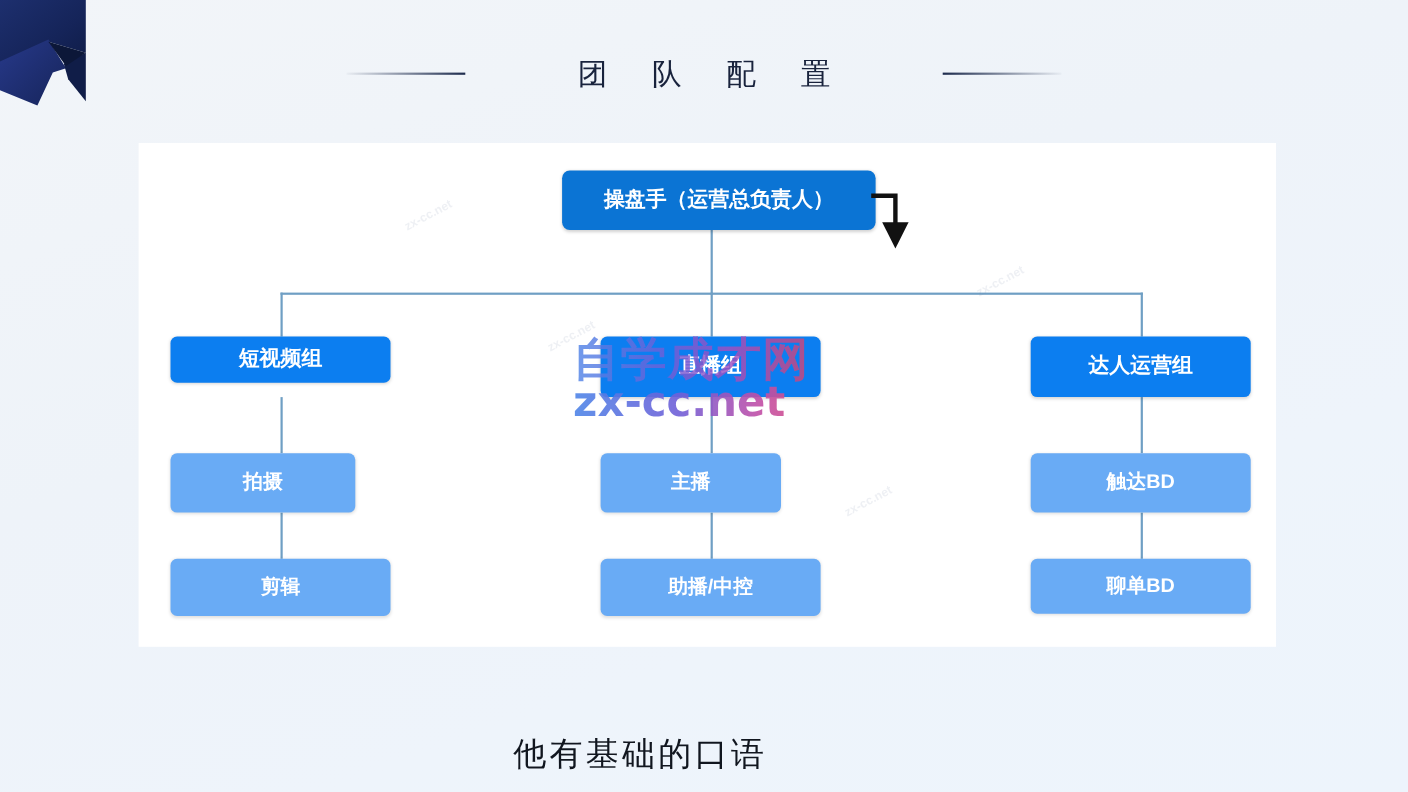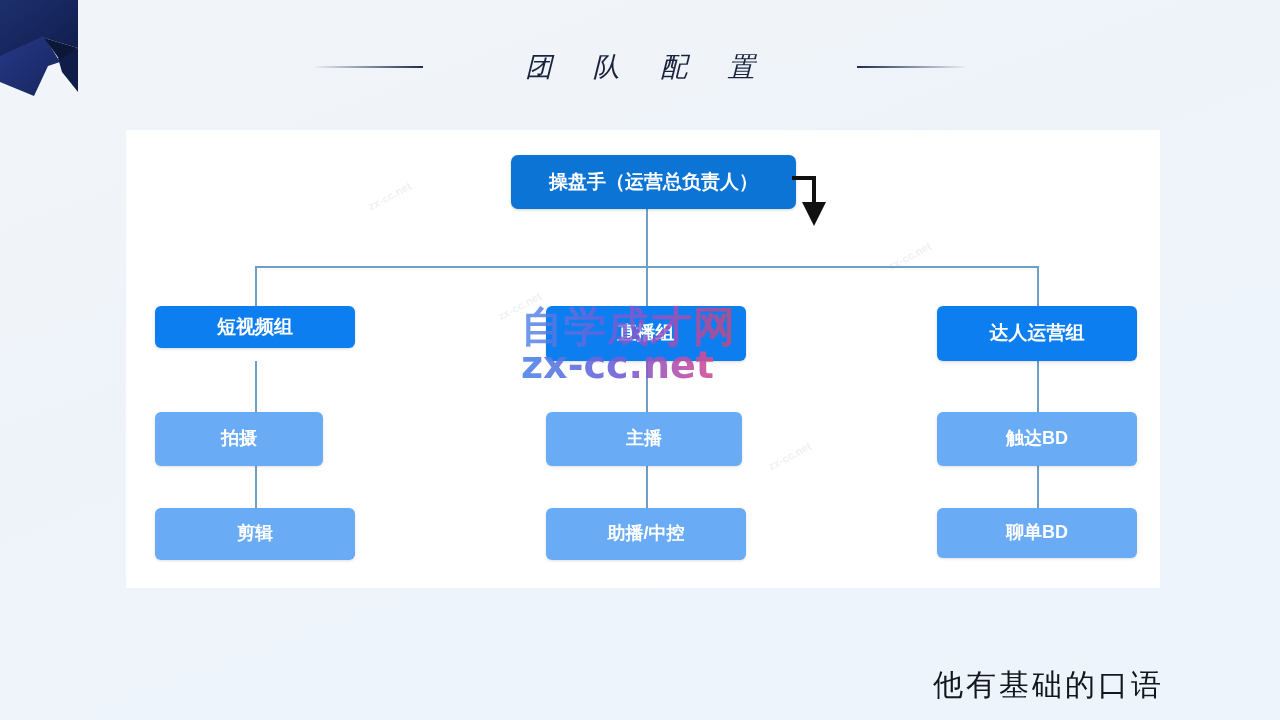--- a/index.html
+++ b/index.html
@@ -15,21 +15,21 @@
 
   
   #corner-ribbon {
     position: absolute; left: 0; top: 0; width: 110px; height: 110px;
     pointer-events: none;
   }
 
   
   #header {
     position: absolute; left: 0; top: 34px; width: 1280px; height: 66px;
-    display: flex; align-items: center; justify-content: center; gap: 0; font-style: italic;
+    display: flex; align-items: center; justify-content: center; gap: 0;
   }
   #rule-left, #rule-right {
     height: 2px; width: 108px;
   }
   #rule-left {
     background: linear-gradient(to right, rgba(20,32,64,0.03), #1d2b4d);
     margin-right: 86px;
   }
   #rule-right {
     background: linear-gradient(to left, rgba(20,32,64,0.03), #1d2b4d);
@@ -120,21 +120,21 @@
     position: absolute; z-index: 2; pointer-events: none;
     color: rgba(120,140,170,0.13);
     font-size: 11px; font-weight: bold;
     transform: rotate(-28deg);
     white-space: nowrap;
   }
 
   
   #subtitle {
     position: absolute; left: 0; top: 665px; width: 1164px;
-    text-align: right;
+    text-align: center;
     font-family: "DejaVu Serif", "Liberation Serif", serif;
     font-size: 30px; color: #11161f;
     letter-spacing: 3px;
     white-space: nowrap;
   }
 </style>
 </head>
 <body>
 
 <svg id="corner-ribbon" viewBox="0 0 110 110">
@@ -188,21 +188,21 @@
     <div class="node lvl2" style="left:29px; top:176px; width:200px; height:42px;">短视频组</div>
 
     <div class="node lvl2" style="left:420px; top:176px; width:200px; height:55px;">直播组</div>
 
     <div class="node lvl2" style="left:811px; top:176px; width:200px; height:55px;">达人运营组</div>
 
     <div class="node lvl3" style="left:29px; top:282px; width:168px; height:54px;">拍摄</div>
 
     <div class="node lvl3" style="left:29px; top:378px; width:200px; height:52px;">剪辑</div>
 
-    <div class="node lvl3" style="left:420px; top:282px; width:196px; height:54px;">主播</div>
+    <div class="node lvl3" style="left:420px; top:282px; width:164px; height:54px;">主播</div>
 
     <div class="node lvl3" style="left:420px; top:378px; width:200px; height:52px;">助播/中控</div>
 
     <div class="node lvl3" style="left:811px; top:282px; width:200px; height:54px;">触达BD</div>
 
     <div class="node lvl3" style="left:811px; top:378px; width:200px; height:50px;">聊单BD</div>
 
     <svg id="pointer-arrow" viewBox="0 0 44 58" style="left:664px; top:40px; width:44px; height:58px;">
       <path d="M2 8 L24 8 L24 34" stroke="#111111" stroke-width="4" fill="none"></path>
       <polygon points="12,32 36,32 24,56" fill="#111111"></polygon>

